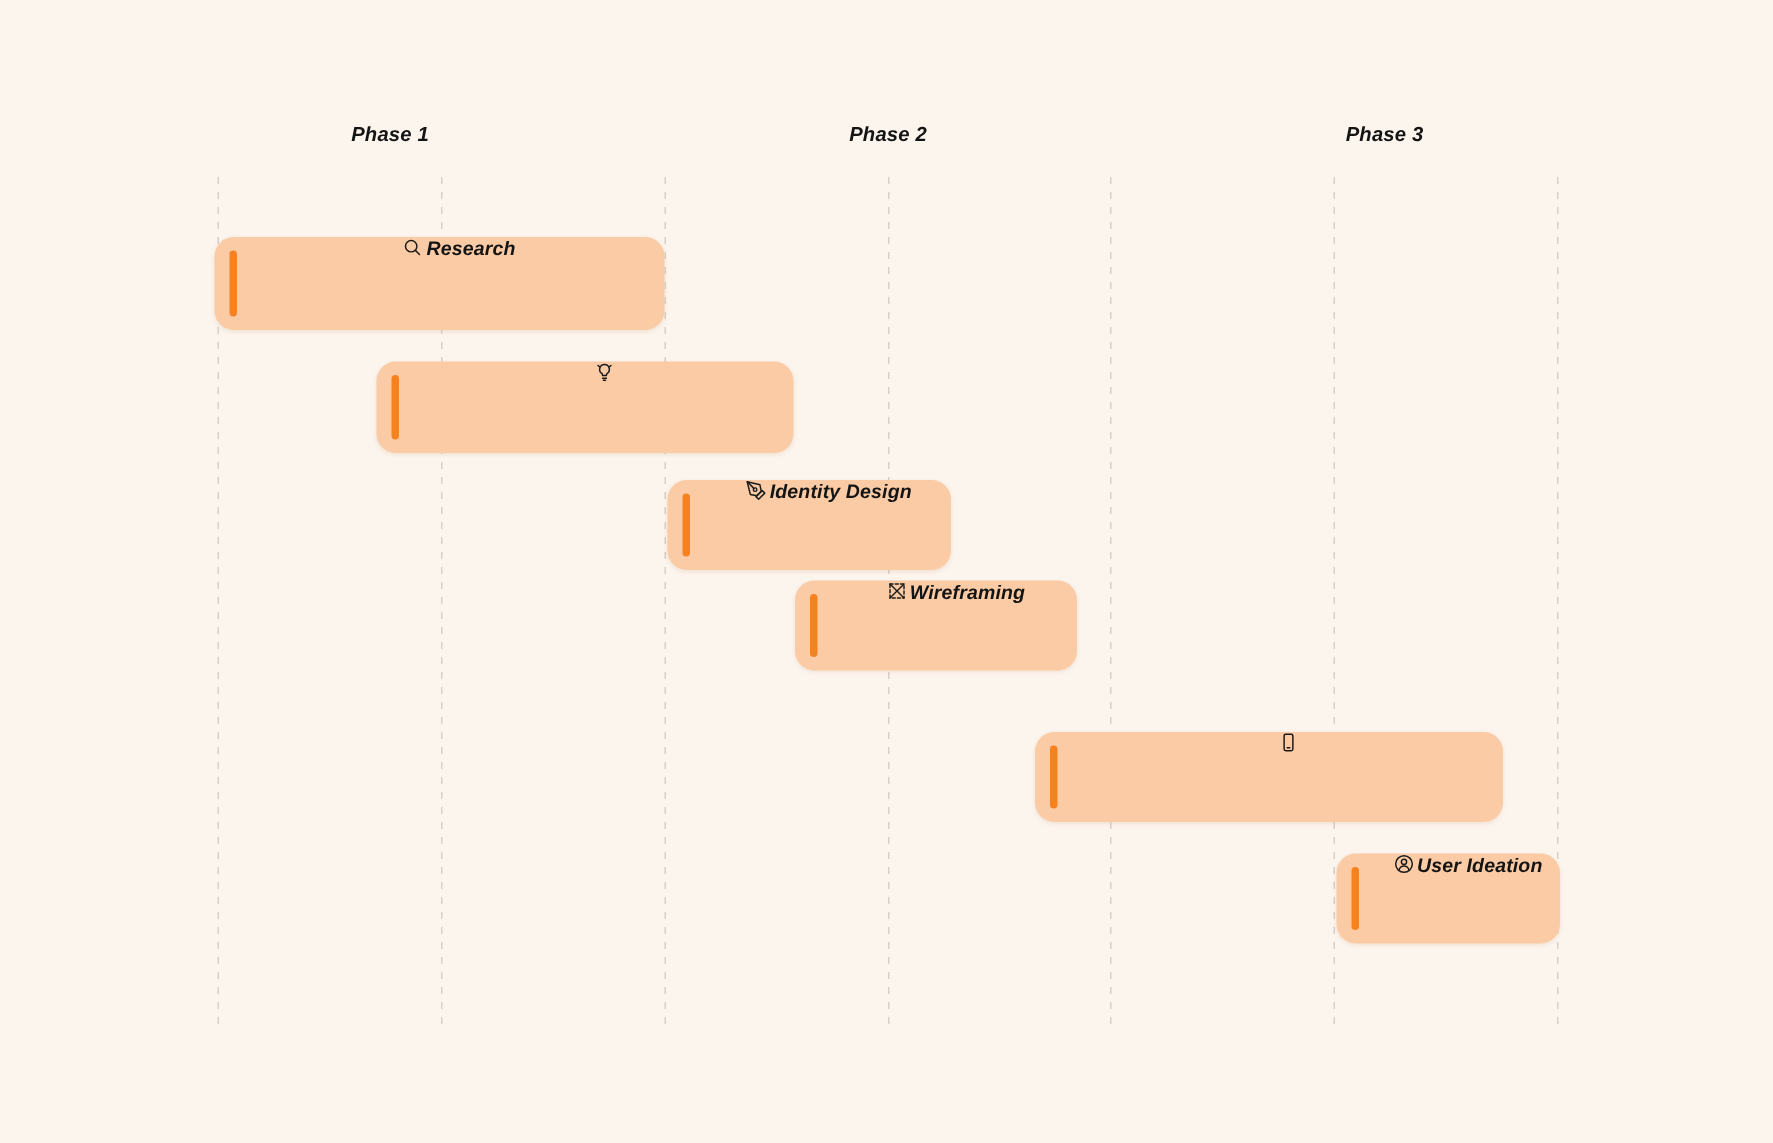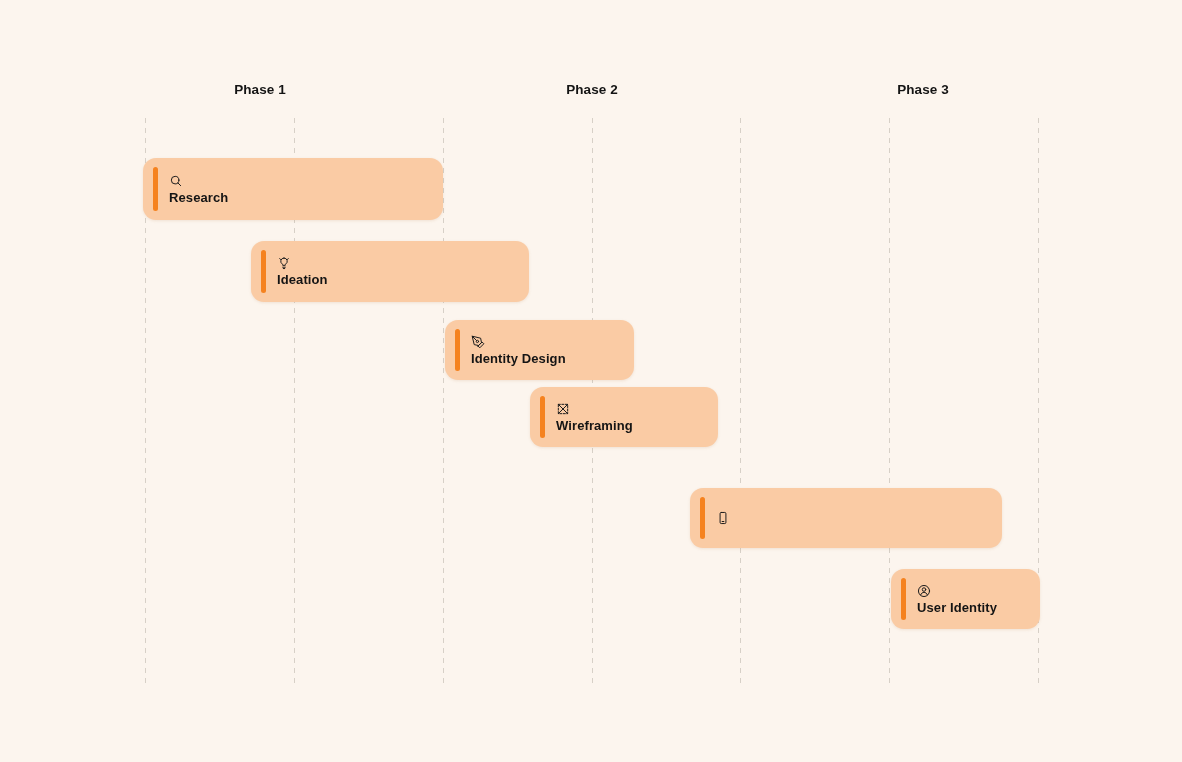--- a/index.html
+++ b/index.html
@@ -9,21 +9,21 @@
     --grid:#D7D0C7;
     --ink:#141414;
   }
   html,body{margin:0;padding:0;}
   body{
     width:1182px;height:762px;
     background:var(--bg);
     font-family:"Liberation Sans","DejaVu Sans",sans-serif;
     overflow:hidden;
   }
-  .canvas{position:relative;width:1182px;height:762px;}
+  .canvas{position:relative;width:1182px;height:762px;font-style:italic;}
   .phase-label{
     position:absolute;top:82px;transform:translateX(-50%);
     font-size:13.5px;font-weight:700;color:var(--ink);
     letter-spacing:.1px;white-space:nowrap;
   }
   .gridline{
     position:absolute;width:2px;
     background-image:repeating-linear-gradient(to bottom,var(--grid) 0 5px,transparent 5px 10px);
     background-size:1.4px 100%;
     background-repeat:no-repeat;
@@ -34,21 +34,21 @@
     border-radius:13px;
     box-shadow:0 1px 3px rgba(170,110,60,.14);
     cursor:pointer;
   }
   .task-accent{
     position:absolute;left:10px;top:9px;bottom:9px;width:5px;
     border-radius:3px;background:var(--accent);
   }
   .task-content{
     height:100%;
-    display:flex;flex-direction:column;justify-content:center;
+    display:flex;flex-direction:row;justify-content:center;
     padding-left:26px;gap:2px;
   }
   .task-icon{width:14px;height:14px;line-height:0;color:#1b1b1b;}
   .task-icon svg{display:block;}
   .task-label{
     font-size:13px;font-weight:700;color:var(--ink);
     letter-spacing:.1px;white-space:nowrap;
   }
 </style>
 </head>
@@ -87,21 +87,20 @@
     <div class="task-content">
       <span class="task-icon">
             <svg fill="none" stroke="currentColor" stroke-width="1.7" stroke-linecap="round" stroke-linejoin="round" width="14" height="14" viewBox="0 0 24 24">
               <path d="M12 3.5a5.5 5.5 0 0 0-3.2 10c.6.45 1 1.1 1 1.9v.6h4.4v-.6c0-.8.4-1.45 1-1.9a5.5 5.5 0 0 0-3.2-10z"></path>
               <path d="M9.8 19.2h4.4"></path>
               <path d="M10.8 21.5h2.4"></path>
               <path d="M4.6 4.6l1.6 1.3"></path>
               <path d="M19.4 4.6l-1.6 1.3"></path>
             </svg>
           </span>
-      <span class="task-label">Ideation</span>
     </div>
   </div>
       <div class="task-bar" style="left: 445px; top: 320px; width: 189px; height: 60px;">
     <span class="task-accent"></span>
     <div class="task-content">
       <span class="task-icon">
             <svg fill="none" stroke="currentColor" stroke-width="1.7" stroke-linecap="round" stroke-linejoin="round" width="14" height="14" viewBox="0 0 24 24">
               <path d="M12 19l7-7 3 3-7 7-3-3z"></path>
               <path d="M18 13l-1.5-7.5L2 2l3.5 14.5L13 18l5-5z"></path>
               <path d="M2 2l7.6 7.6"></path>
@@ -138,17 +137,17 @@
       <div class="task-bar" style="left: 891px; top: 569px; width: 149px; height: 60px;">
     <span class="task-accent"></span>
     <div class="task-content">
       <span class="task-icon">
             <svg fill="none" stroke="currentColor" stroke-width="1.7" stroke-linecap="round" stroke-linejoin="round" width="14" height="14" viewBox="0 0 24 24">
               <circle cx="12" cy="12" r="9.5"></circle>
               <circle cx="12" cy="9.5" r="3"></circle>
               <path d="M6.3 18.6c1.1-2.8 3.2-4.3 5.7-4.3s4.6 1.5 5.7 4.3"></path>
             </svg>
           </span>
-      <span class="task-label">User Identity</span>
+      <span class="task-label">User Ideation</span>
     </div>
   </div>
     </div>
 </div>
 
 </body></html>

